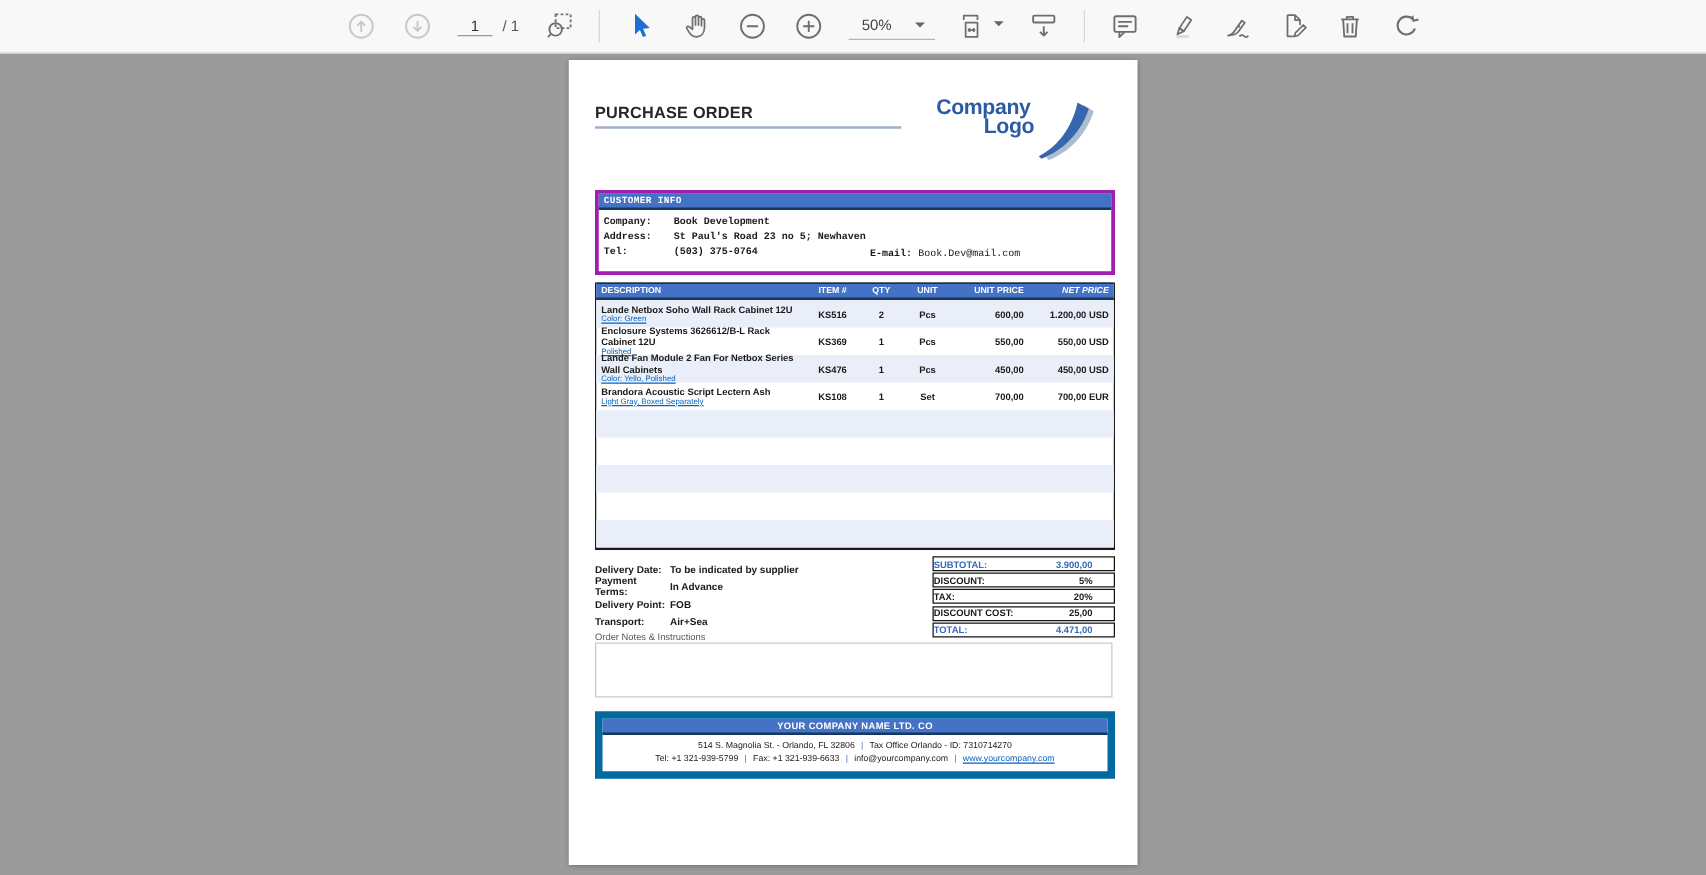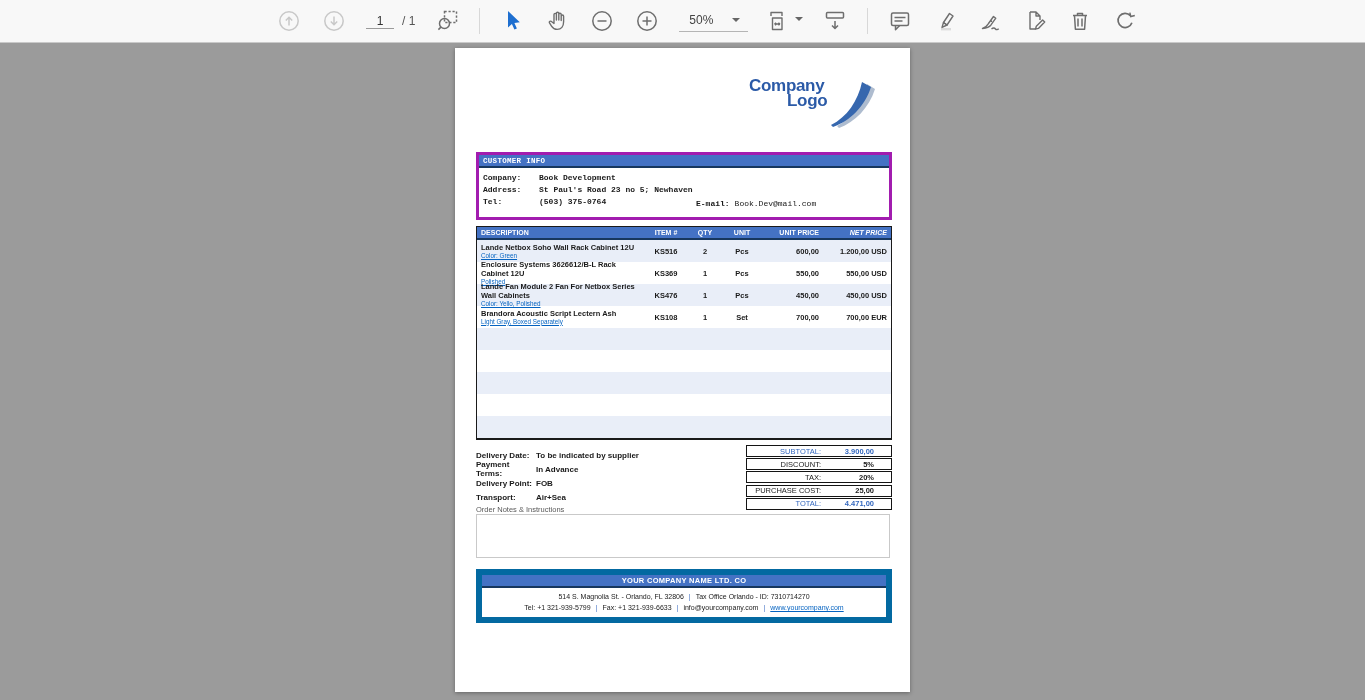--- a/index.html
+++ b/index.html
@@ -89,21 +89,21 @@
 
   
   .terms { position: absolute; left: 21px; top: 400px; }
   .term-row { height: 14px; display: flex; align-items: center; }
   .term-label { width: 60px; font-size: 8px; font-weight: bold; }
   .term-value { font-size: 8px; font-weight: bold; }
   .order-notes-label { position: absolute; left: 21px; top: 457px; font-size: 7.5px; color: #595959; }
 
   .totals { position: absolute; left: 291px; top: 397px; width: 146px; }
   .trow { height: 12px; border: 1px solid #141414; margin-bottom: 1.2px; display: flex; align-items: center; background: #fff; }
-  .tlabel { flex: 1; text-align: right; font-size: 7.5px; font-weight: normal; padding-right: 6px; }
+  .tlabel { flex: 1; text-align: left; font-size: 7.5px; font-weight: bold; padding-right: 6px; }
   .tvalue { width: 64px; text-align: right; font-size: 7.5px; font-weight: bold; padding-right: 17px; }
   .trow.hl .tlabel, .trow.hl .tvalue { color: #3568be; }
 
   .notes-box { position: absolute; left: 21px; top: 466px; width: 414px; height: 44px; border: 1px solid #c9c9c9; background: #fff; }
 
   
   .footer { position: absolute; left: 21px; top: 521px; width: 416px; border: 6px solid #0369a1; }
   .fbody { padding: 3px 2px 4px; text-align: center; font-size: 7px; line-height: 11px; color: #1a1a1a; }
   .fsep { color: #4472c4; margin: 0 5px; }
   .flink { color: #0563c1; text-decoration: underline; cursor: pointer; }
@@ -216,20 +216,21 @@
     <svg width="24" height="24" viewBox="0 0 24 24" fill="none" stroke="#6e6e6e" stroke-width="1.7">
       <path d="M18.9 13.8A7.1 7.1 0 1 1 17.4 6.6"></path>
       <path d="M16.8 3.6l1 4 4-1" stroke-width="1.5"></path>
     </svg>
   </div>
 </div>
 
 <div class="viewport">
   <div class="page">
 
+    <div class="po-title">PURCHASE ORDER</div>
 
     <div class="logo">
       <div class="logo-text">
         <div class="l1">Company</div>
         <div class="l2">Logo</div>
       </div>
       <svg width="54" height="48" viewBox="0 0 54 48">
         <path d="M14 46 C29 38 40 22 44 4 L52 9 C46 28 32 42 16 48 Z" fill="#aebccf"></path>
         <path d="M8 45 C24 37 35 21 39 2 L48 7 C42 26 27 41 10 47 Z" fill="#3667ae"></path>
       </svg>
@@ -347,21 +348,21 @@
   </div>
         <div class="trow">
     <span class="tlabel">DISCOUNT:</span>
     <span class="tvalue">5%</span>
   </div>
         <div class="trow">
     <span class="tlabel">TAX:</span>
     <span class="tvalue">20%</span>
   </div>
         <div class="trow">
-    <span class="tlabel">PURCHASE COST:</span>
+    <span class="tlabel">DISCOUNT COST:</span>
     <span class="tvalue">25,00</span>
   </div>
         <div class="trow hl">
     <span class="tlabel">TOTAL:</span>
     <span class="tvalue">4.471,00</span>
   </div>
       </div>
 
     <div class="notes-box"></div>
 

